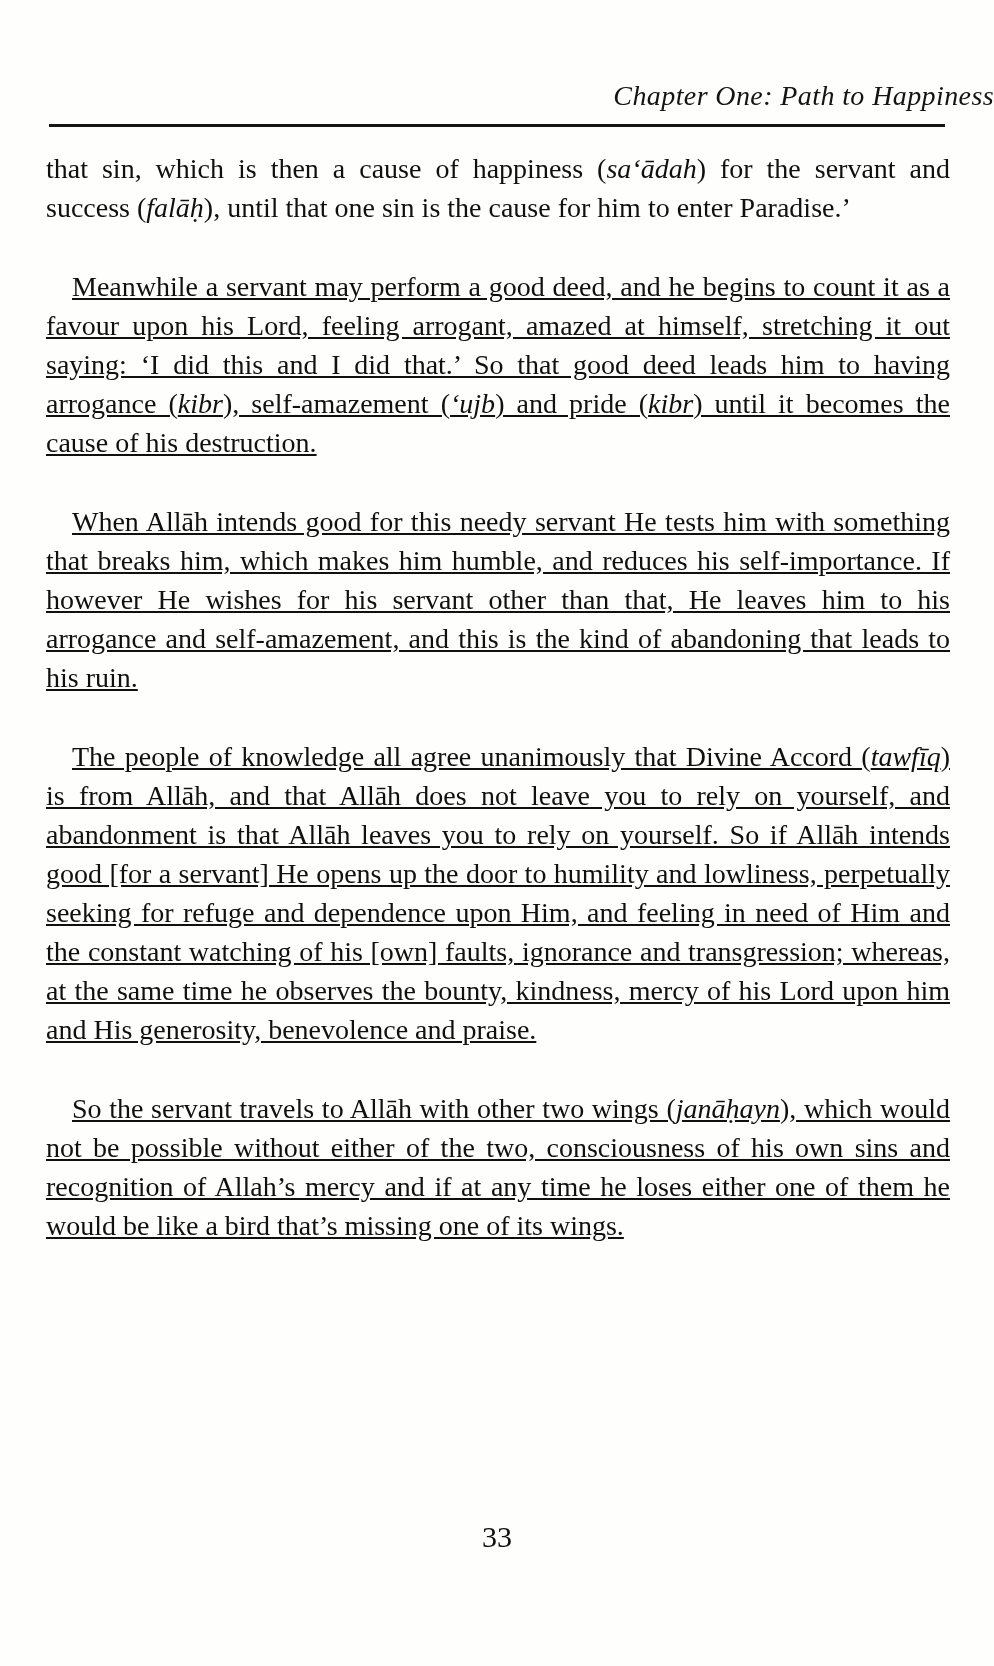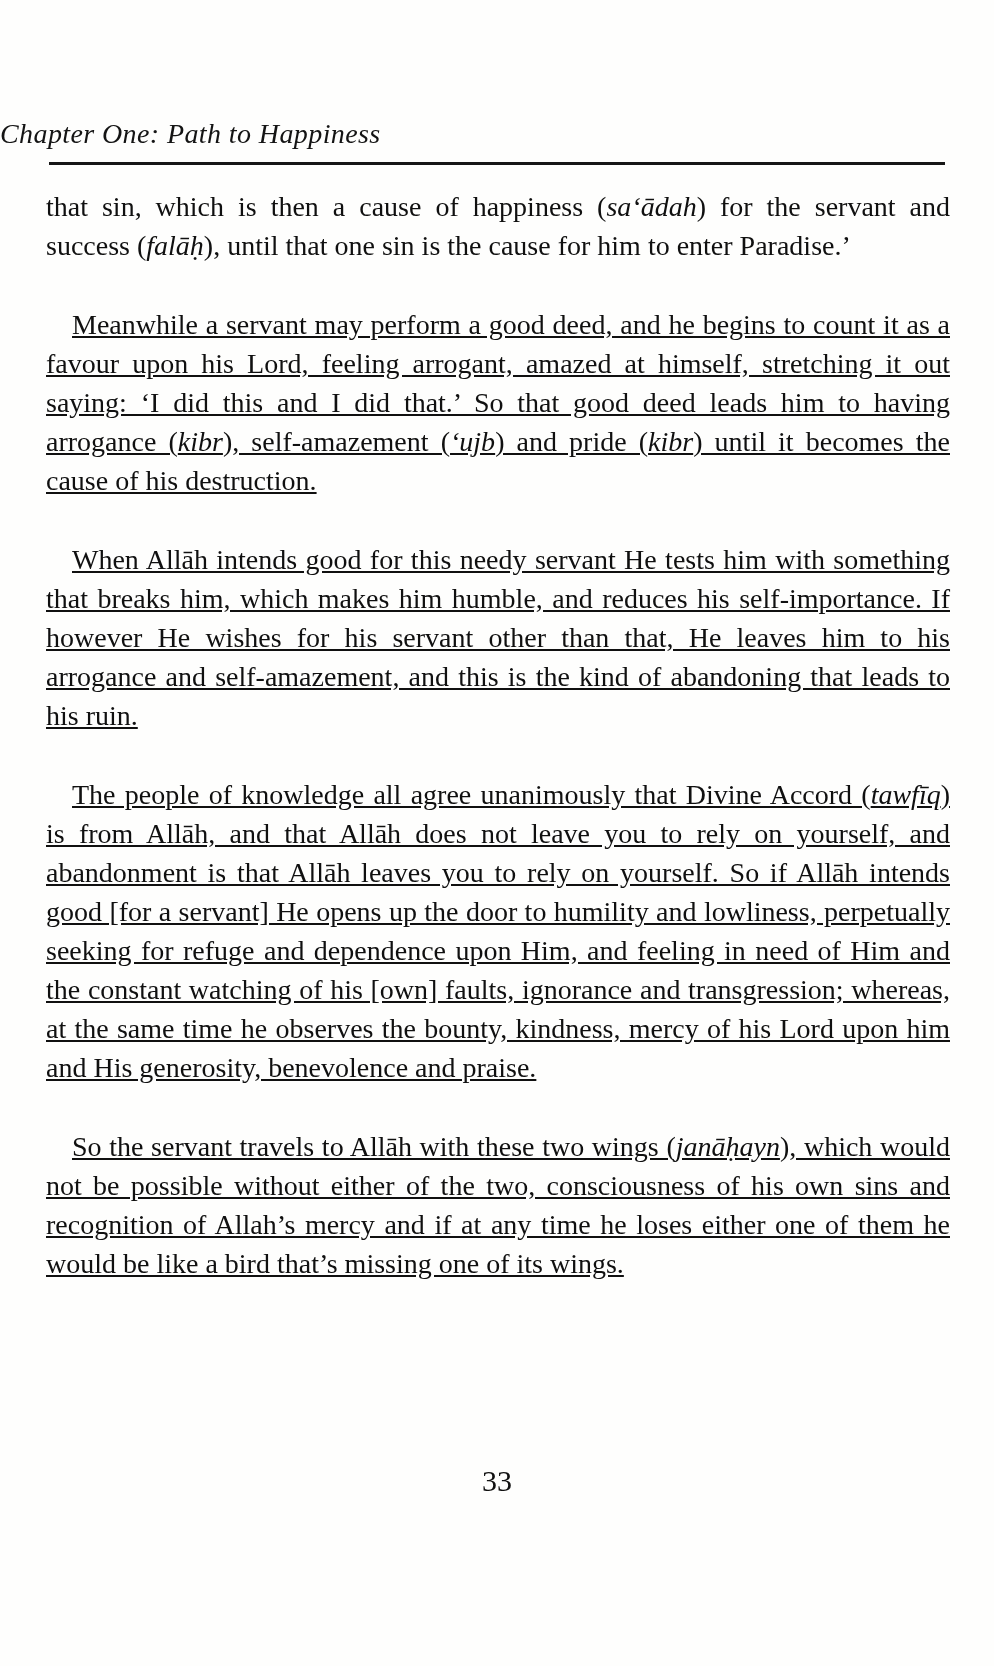--- a/index.html
+++ b/index.html
@@ -14,22 +14,22 @@
     color: #121212;
   }
   .page {
     position: relative;
     width: 994px;
     height: 1666px;
     background: #fefefd;
     overflow: hidden;
   }
   .header {
-    padding-top: 117px;
-    text-align: left;
+    padding-top: 79px;
+    text-align: right;
   }
   .title {
     font-style: italic;
     font-size: 28px;
     line-height: 34px;
     letter-spacing: 0.4px;
     color: #141414;
   }
   .rule {
     width: 896px;
@@ -49,21 +49,21 @@
   }
   .para.indent {
     text-indent: 26px;
     text-decoration: underline;
   }
   .it {
     font-style: italic;
   }
   .page-number {
     position: absolute;
-    top: 1464px;
+    top: 1520px;
     left: 0;
     width: 100%;
     text-align: center;
     font-size: 30px;
     color: #101010;
   }
 </style>
 </head>
 <body>
 
@@ -71,17 +71,17 @@
   <div class="header">
     <div class="title">Chapter One: Path to Happiness</div>
     <div class="rule"></div>
   </div>
 
   <div class="body-text">
       <p class="para"><span>that sin, which is then a cause of happiness (</span><span class="it">sa‘ādah</span><span>) for the servant and success (</span><span class="it">falāḥ</span><span>), until that one sin is the cause for him to enter Paradise.’</span></p>
       <p class="para indent"><span>Meanwhile a servant may perform a good deed, and he begins to count it as a favour upon his Lord, feeling arrogant, amazed at himself, stretching it out saying: ‘I did this and I did that.’ So that good deed leads him to having arrogance (</span><span class="it">kibr</span><span>), self-amazement (</span><span class="it">‘ujb</span><span>) and pride (</span><span class="it">kibr</span><span>) until it becomes the cause of his destruction.</span></p>
       <p class="para indent"><span>When Allāh intends good for this needy servant He tests him with something that breaks him, which makes him humble, and reduces his self-importance. If however He wishes for his servant other than that, He leaves him to his arrogance and self-amazement, and this is the kind of abandoning that leads to his ruin.</span></p>
       <p class="para indent"><span>The people of knowledge all agree unanimously that Divine Accord (</span><span class="it">tawfīq</span><span>) is from Allāh, and that Allāh does not leave you to rely on yourself, and abandonment is that Allāh leaves you to rely on yourself. So if Allāh intends good [for a servant] He opens up the door to humility and lowliness, perpetually seeking for refuge and dependence upon Him, and feeling in need of Him and the constant watching of his [own] faults, ignorance and transgression; whereas, at the same time he observes the bounty, kindness, mercy of his Lord upon him and His generosity, benevolence and praise.</span></p>
-      <p class="para indent"><span>So the servant travels to Allāh with these two wings (</span><span class="it">janāḥayn</span><span>), which would not be possible without either of the two, consciousness of his own sins and recognition of Allah’s mercy and if at any time he loses either one of them he would be like a bird that’s missing one of its wings.</span></p>
+      <p class="para indent"><span>So the servant travels to Allāh with other two wings (</span><span class="it">janāḥayn</span><span>), which would not be possible without either of the two, consciousness of his own sins and recognition of Allah’s mercy and if at any time he loses either one of them he would be like a bird that’s missing one of its wings.</span></p>
     </div>
 
   <div class="page-number">33</div>
 </div>
 
 </body></html>

